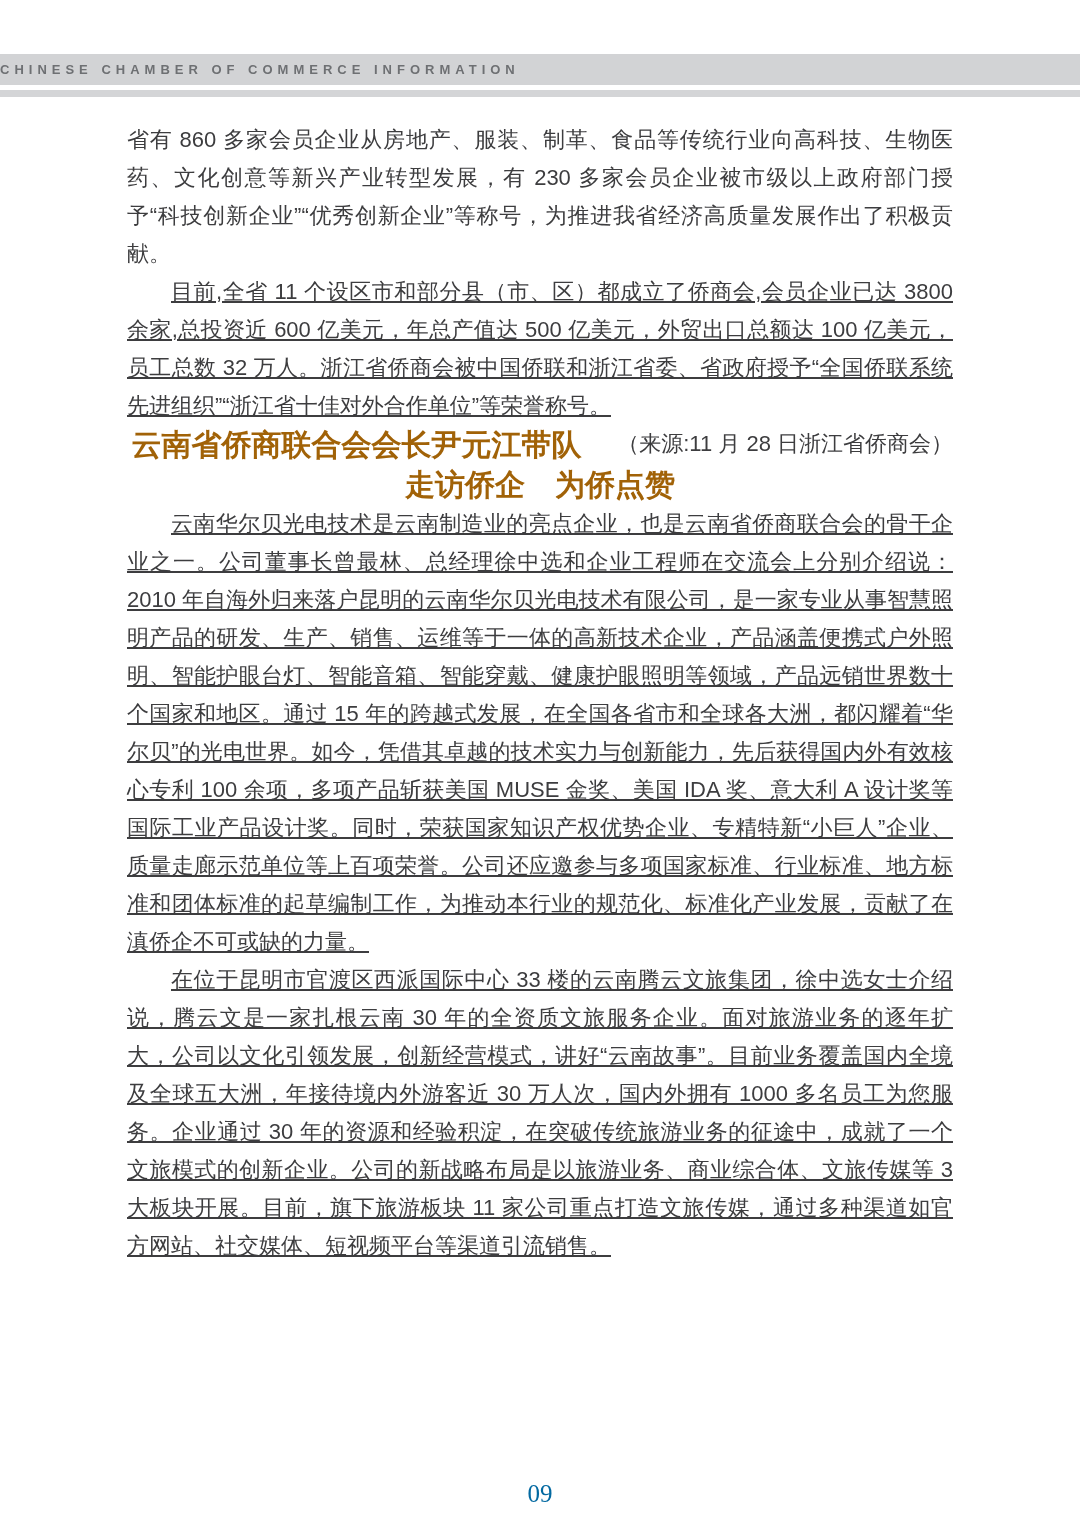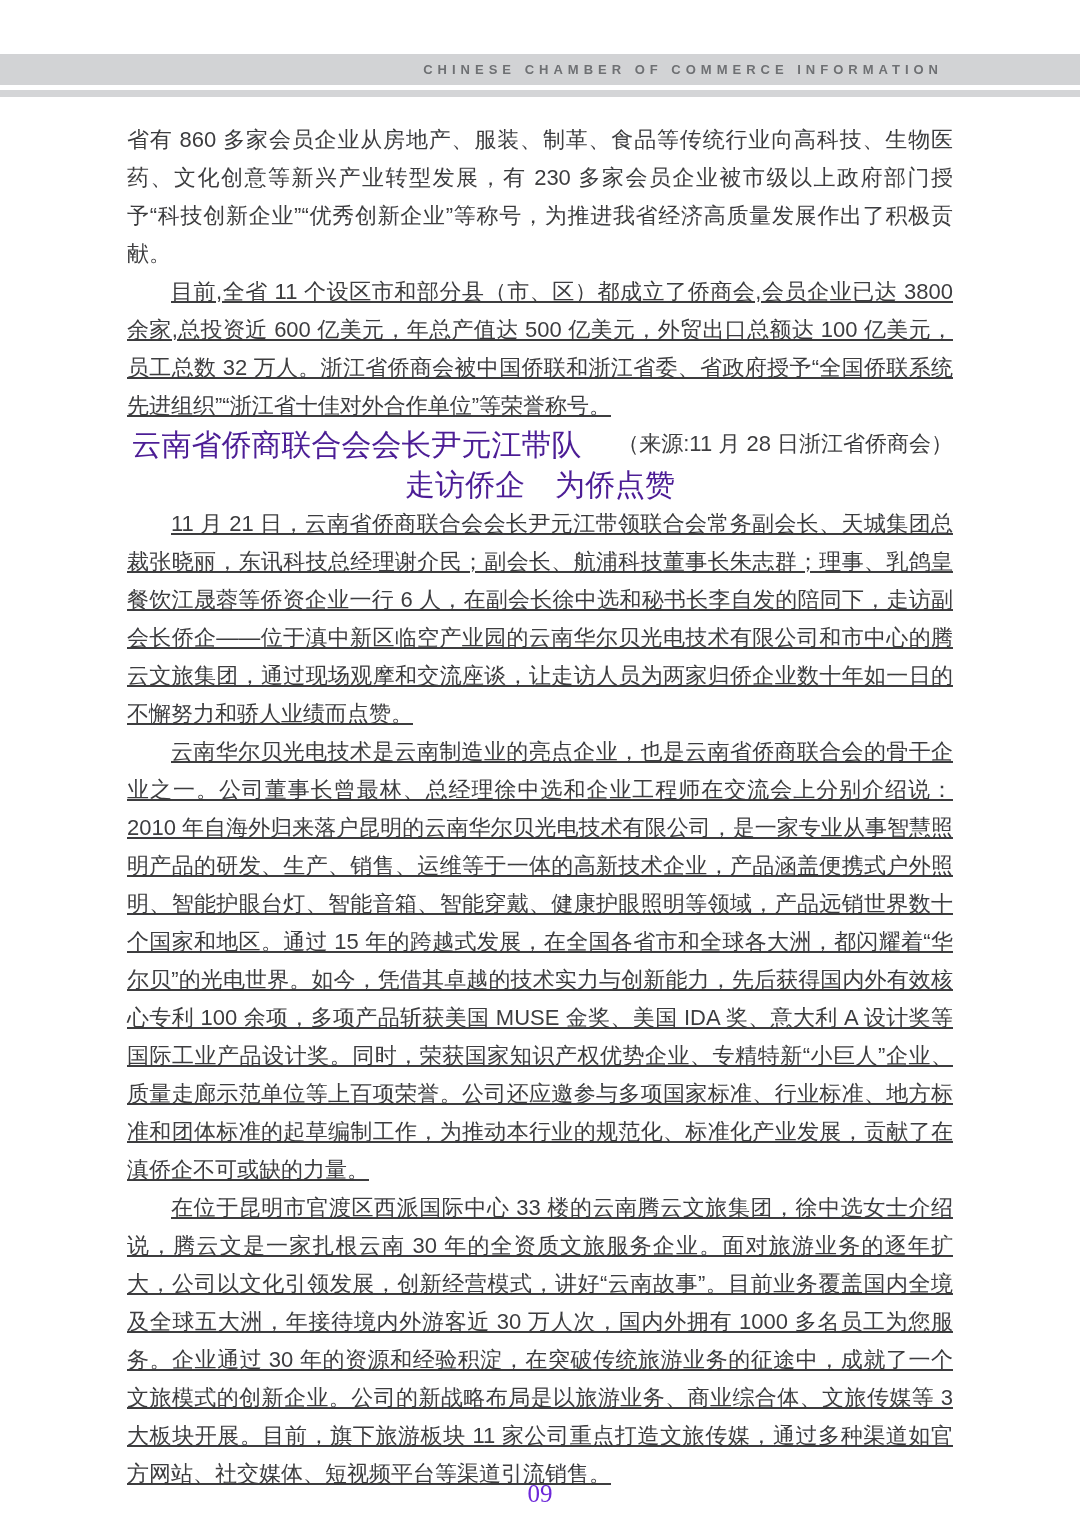--- a/index.html
+++ b/index.html
@@ -19,21 +19,20 @@
   
   .banner {
     position: absolute;
     left: 0;
     top: 54px;
     width: 1080px;
     height: 31px;
     background: #d2d3d5;
     display: flex;
     align-items: center;
-    justify-content: flex-end;
     padding-right: 137px;
     box-sizing: border-box;
   }
   .banner-text {
     font-size: 13px;
     font-weight: 700;
     letter-spacing: 5px;
     color: #6e7073;
     white-space: nowrap;
   }
@@ -66,58 +65,57 @@
     text-decoration: underline;
   }
   .source {
     float: right;
     text-indent: 0;
     margin-left: 31px;
   }
   .article-title {
     font-size: 30px;
     line-height: 40px;
-    font-weight: 400;
-    color: #4c1d95;
+    font-weight: 700;
+    color: #a16207;
     text-align: center;
     text-indent: 0;
     margin: 46px 0 28px 0;
   }
 
   
   .page-number {
     position: absolute;
     left: 0;
     top: 1480px;
     width: 1080px;
     text-align: center;
     font-family: "Liberation Serif", serif;
     font-size: 25px;
-    color: #6d28d9;
+    color: #0369a1;
   }
 </style>
 </head>
 <body>
 
 <div class="page">
 
   <div class="banner">
     <span class="banner-text">CHINESE CHAMBER OF COMMERCE INFORMATION</span>
   </div>
   <div class="rule"></div>
 
   <div class="content">
 
     <p>省有 860 多家会员企业从房地产、服装、制革、食品等传统行业向高科技、生物医药、文化创意等新兴产业转型发展，有 230 多家会员企业被市级以上政府部门授予“科技创新企业”“优秀创新企业”等称号，为推进我省经济高质量发展作出了积极贡献。</p>
 
     <p class="indent"><span>目前,全省 11 个设区市和部分县（市、区）都成立了侨商会,会员企业已达 3800 余家,总投资近 600 亿美元，年总产值达 500 亿美元，外贸出口总额达 100 亿美元，员工总数 32 万人。浙江省侨商会被中国侨联和浙江省委、省政府授予“全国侨联系统先进组织”“浙江省十佳对外合作单位”等荣誉称号。</span><span class="source">（来源:11 月 28 日浙江省侨商会）</span></p>
 
     <p class="article-title">云南省侨商联合会会长尹元江带队走访侨企　为侨点赞</p>
 
-    <p class="indent">11 月 21 日，云南省侨商联合会会长尹元江带领联合会常务副会长、天城集团总裁张晓丽，东讯科技总经理谢介民；副会长、航浦科技董事长朱志群；理事、乳鸽皇餐饮江晟蓉等侨资企业一行 6 人，在副会长徐中选和秘书长李自发的陪同下，走访副会长侨企——位于滇中新区临空产业园的云南华尔贝光电技术有限公司和市中心的腾云文旅集团，通过现场观摩和交流座谈，让走访人员为两家归侨企业数十年如一日的不懈努力和骄人业绩而点赞。</p>
 
     <p class="indent">云南华尔贝光电技术是云南制造业的亮点企业，也是云南省侨商联合会的骨干企业之一。公司董事长曾最林、总经理徐中选和企业工程师在交流会上分别介绍说：2010 年自海外归来落户昆明的云南华尔贝光电技术有限公司，是一家专业从事智慧照明产品的研发、生产、销售、运维等于一体的高新技术企业，产品涵盖便携式户外照明、智能护眼台灯、智能音箱、智能穿戴、健康护眼照明等领域，产品远销世界数十个国家和地区。通过 15 年的跨越式发展，在全国各省市和全球各大洲，都闪耀着“华尔贝”的光电世界。如今，凭借其卓越的技术实力与创新能力，先后获得国内外有效核心专利 100 余项，多项产品斩获美国 MUSE 金奖、美国 IDA 奖、意大利 A 设计奖等国际工业产品设计奖。同时，荣获国家知识产权优势企业、专精特新“小巨人”企业、质量走廊示范单位等上百项荣誉。公司还应邀参与多项国家标准、行业标准、地方标准和团体标准的起草编制工作，为推动本行业的规范化、标准化产业发展，贡献了在滇侨企不可或缺的力量。</p>
 
     <p class="indent">在位于昆明市官渡区西派国际中心 33 楼的云南腾云文旅集团，徐中选女士介绍说，腾云文是一家扎根云南 30 年的全资质文旅服务企业。面对旅游业务的逐年扩大，公司以文化引领发展，创新经营模式，讲好“云南故事”。目前业务覆盖国内全境及全球五大洲，年接待境内外游客近 30 万人次，国内外拥有 1000 多名员工为您服务。企业通过 30 年的资源和经验积淀，在突破传统旅游业务的征途中，成就了一个文旅模式的创新企业。公司的新战略布局是以旅游业务、商业综合体、文旅传媒等 3 大板块开展。目前，旗下旅游板块 11 家公司重点打造文旅传媒，通过多种渠道如官方网站、社交媒体、短视频平台等渠道引流销售。</p>
 
   </div>
 
   <div class="page-number">09</div>
 
 </div>

